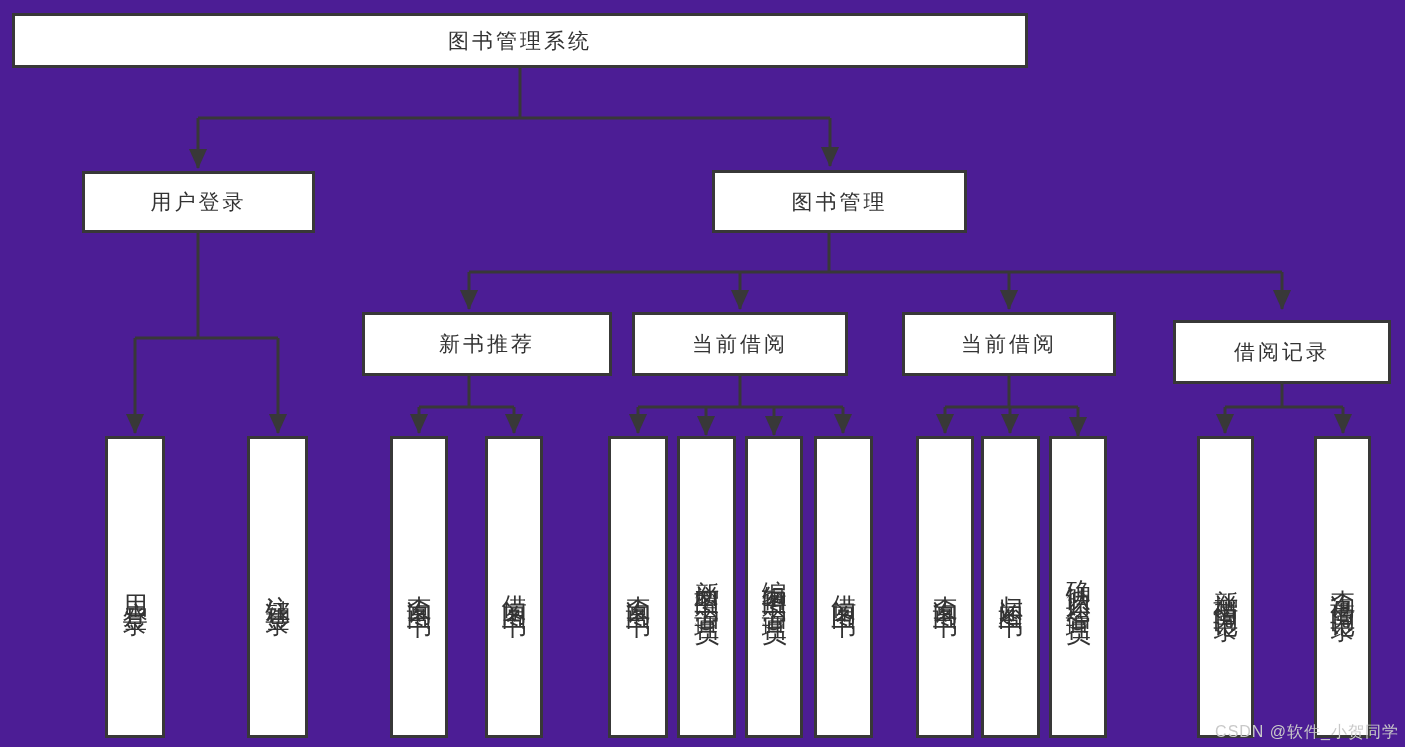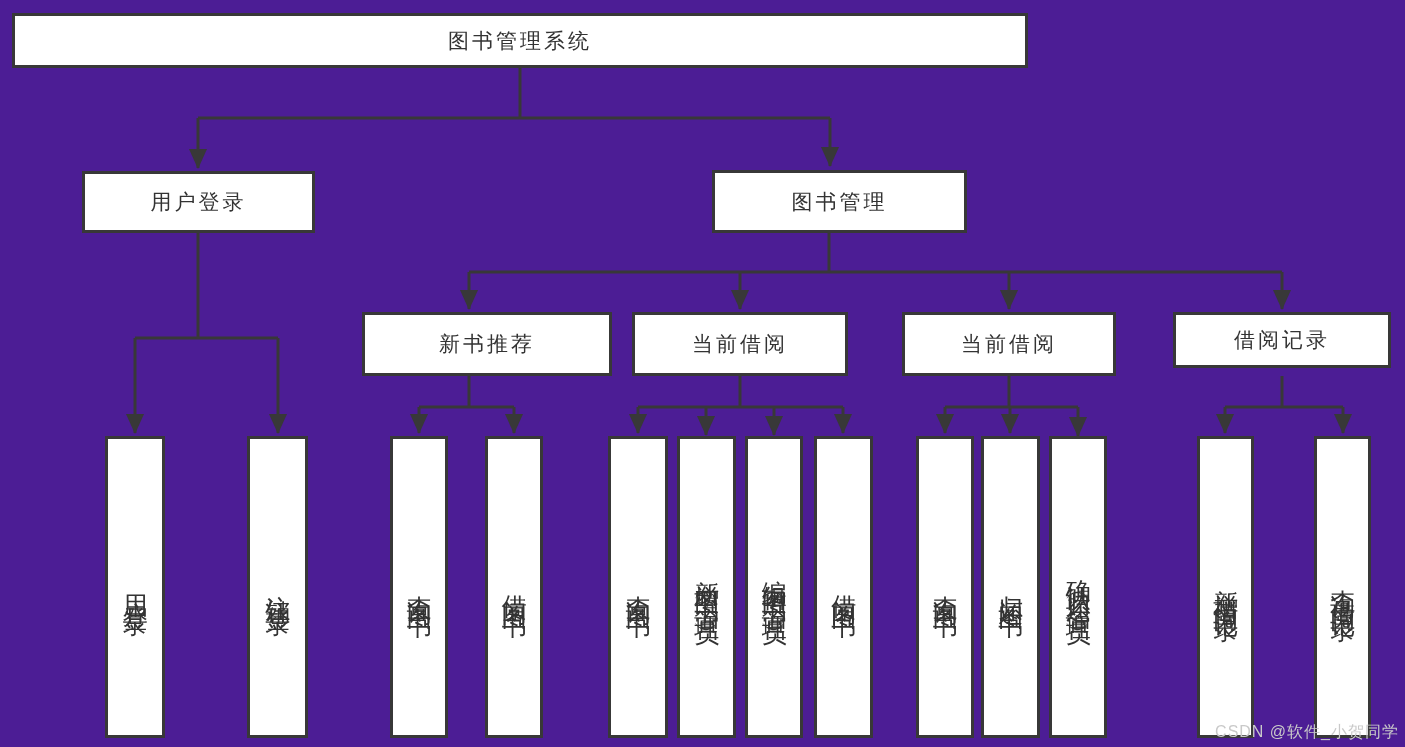--- a/index.html
+++ b/index.html
@@ -79,21 +79,21 @@
   </svg>
 
   <div class="box hbox" style="left:12px;top:13px;width:1016px;height:55px;">图书管理系统</div>
 
   <div class="box hbox" style="left:82px;top:171px;width:233px;height:62px;">用户登录</div>
   <div class="box hbox" style="left:712px;top:170px;width:255px;height:63px;">图书管理</div>
 
   <div class="box hbox" style="left:362px;top:312px;width:250px;height:64px;">新书推荐</div>
   <div class="box hbox" style="left:632px;top:312px;width:216px;height:64px;">当前借阅</div>
   <div class="box hbox" style="left:902px;top:312px;width:214px;height:64px;">当前借阅</div>
-  <div class="box hbox" style="left:1173px;top:312px;width:218px;height:56px;">借阅记录</div>
+  <div class="box hbox" style="left:1173px;top:320px;width:218px;height:64px;">借阅记录</div>
 
   <div class="box vbox" style="left:105px;width:60px;">用户登录</div>
   <div class="box vbox" style="left:247px;width:61px;">注销登录</div>
 
   <div class="box vbox" style="left:390px;width:58px;">查询图书</div>
   <div class="box vbox" style="left:485px;width:58px;">借阅图书</div>
 
   <div class="box vbox" style="left:608px;width:60px;">查询图书</div>
   <div class="box vbox" style="left:677px;width:59px;">新增图书（管理员）</div>
   <div class="box vbox" style="left:745px;width:58px;">编辑图书（管理员）</div>

